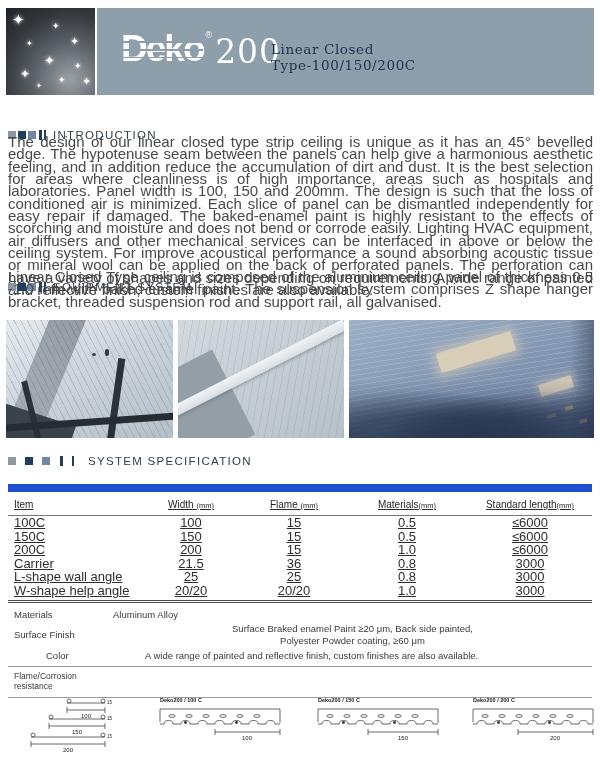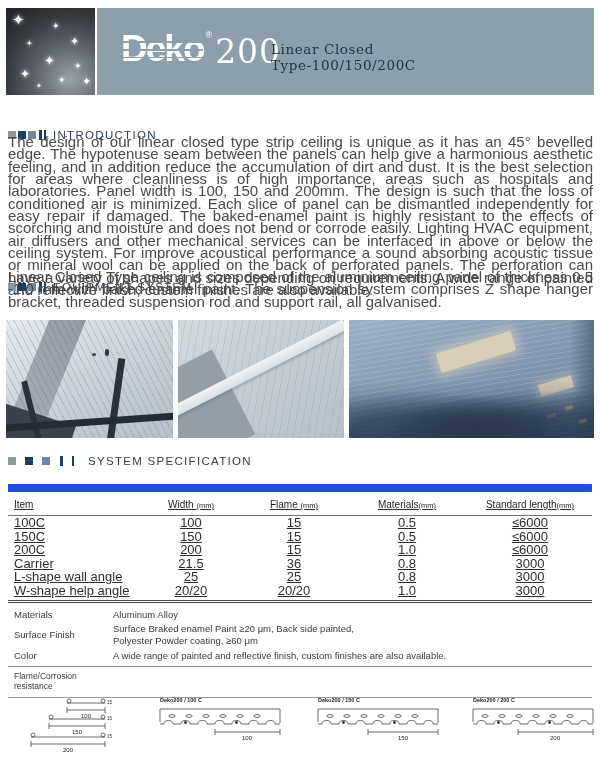--- a/index.html
+++ b/index.html
@@ -90,23 +90,23 @@
   .item{padding-left:6px;}
   .spec-row:first-of-type .td{height:17px;line-height:19px;}
   .spec-row:last-of-type .td{height:16px;}
 
   
   #props{position:absolute;left:8px;top:606px;width:584px;color:#3a3a3a;font-size:9.5px;}
   .prop-row{display:grid;grid-template-columns:105px 1fr;}
   .plabel{padding-left:6px;}
   .r1{padding:3px 0 2px;}
   .r2{padding:1px 0 2px;}
-  .r2 .pval div{line-height:11.5px;}
+  .r2 .pval div{line-height:11.5px;text-align:center;}
   .r2 .plabel{align-self:center;}
-  .r3{padding:2px 0 5px;}
+  .r3{padding:2px 0 5px;margin-left:32px;}
   .psep{border-top:1px solid #9a9a9a;}
   .r4{padding:5px 0 6px;}
   .r4 .plabel{font-size:8.5px;line-height:9.5px;}
   .r4 .pval{align-self:center;}
 
   
   #diagrams{position:absolute;left:0;top:690px;}
   #diagrams text{font-family:"Liberation Sans",sans-serif;fill:#222;}
   .dg-label{font-size:5.5px;font-weight:bold;}
   .dg-dim{font-size:6px;}

